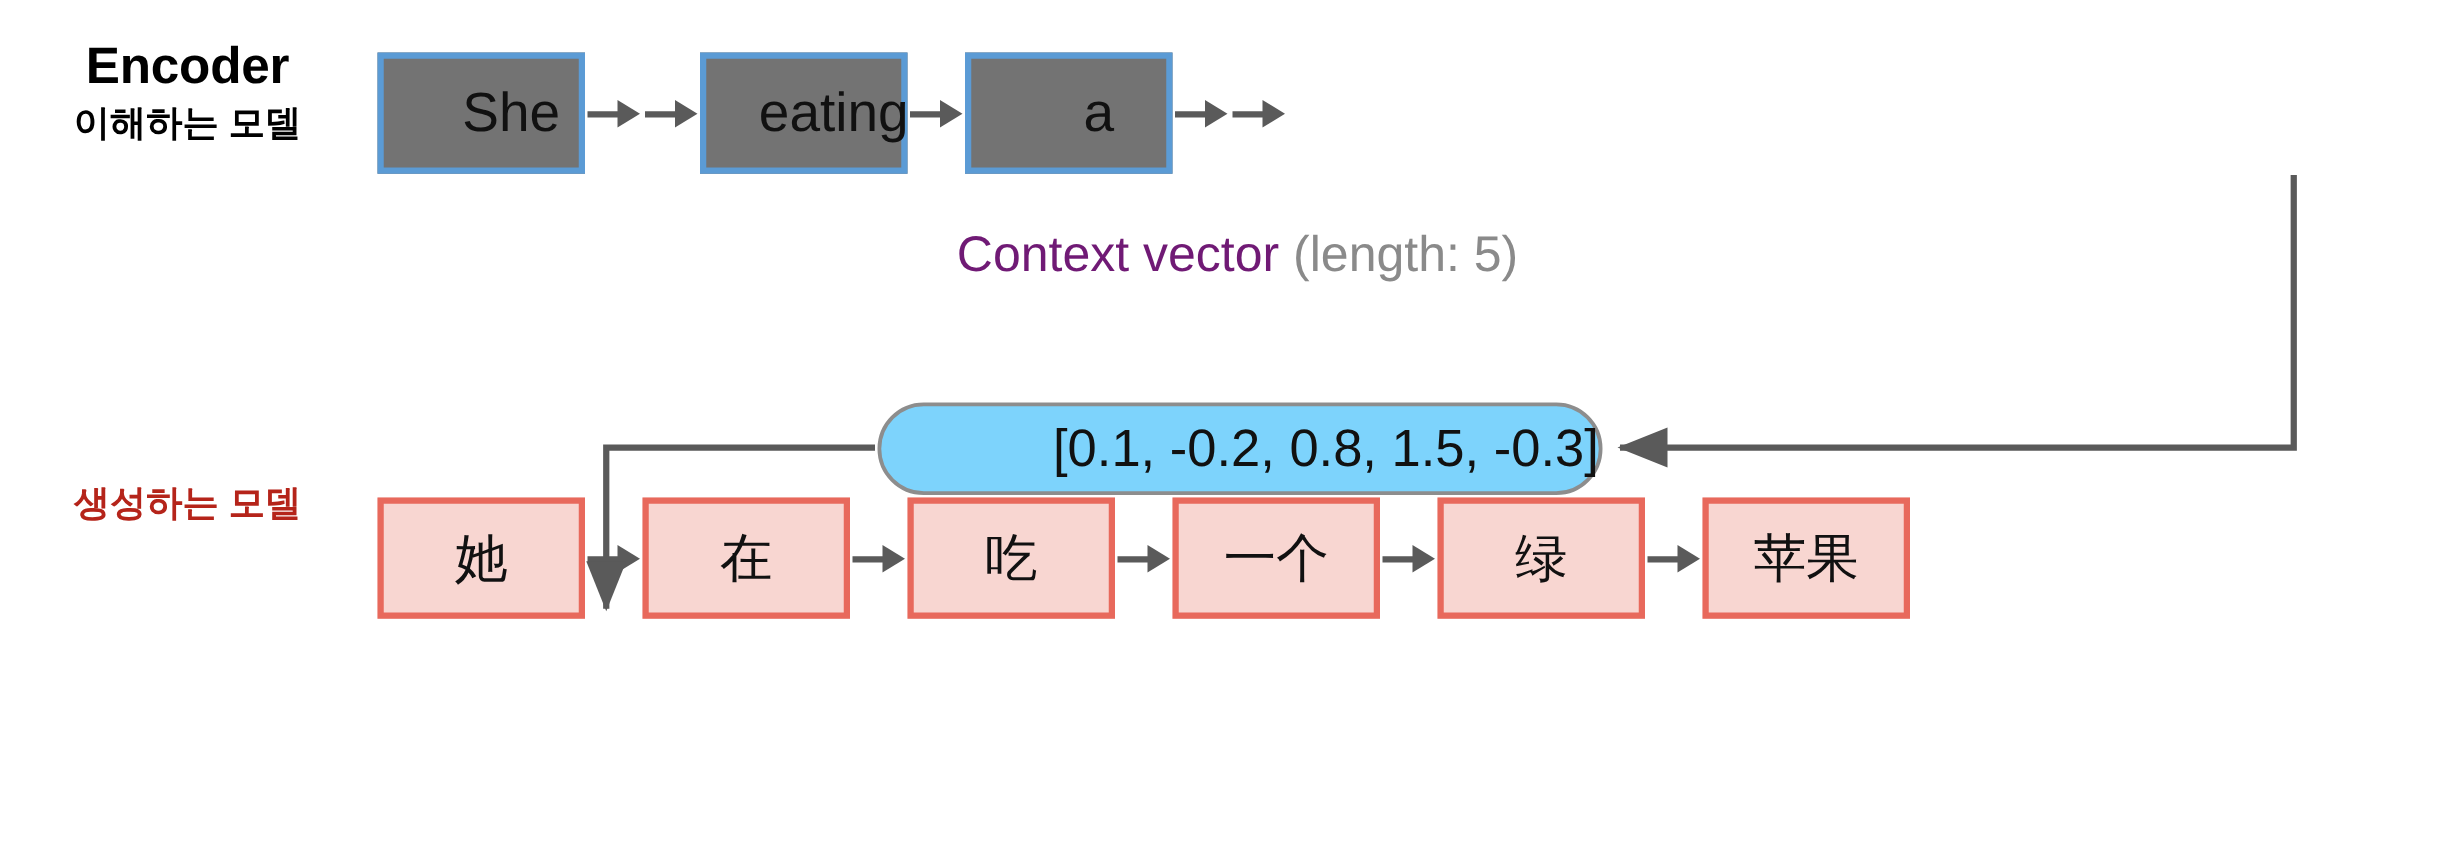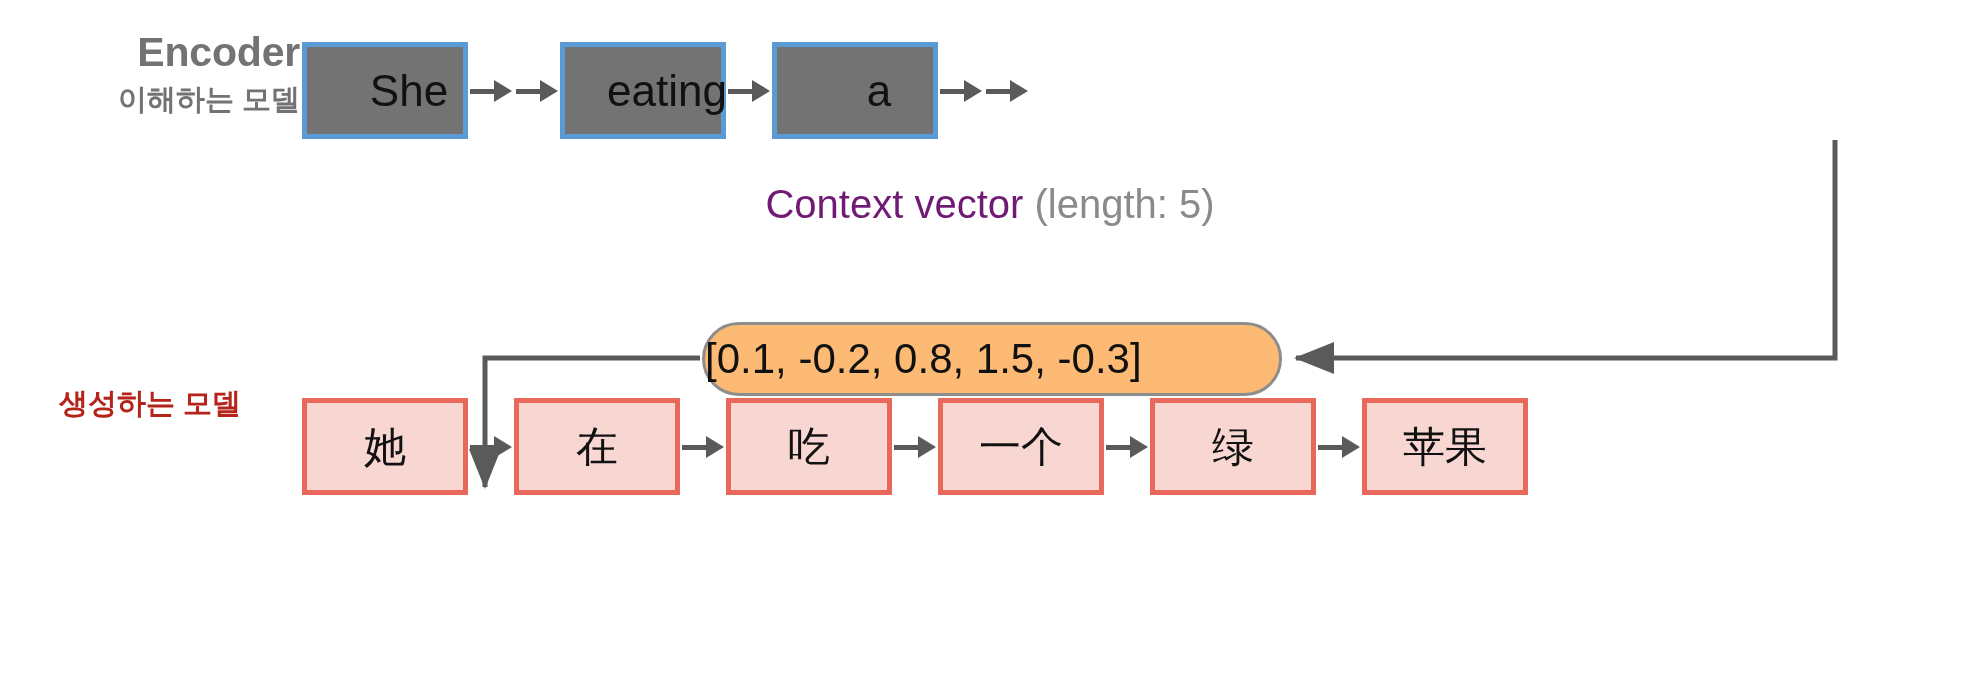--- a/index.html
+++ b/index.html
@@ -32,21 +32,21 @@
     font-weight: bold;
     letter-spacing: -0.2px;
   }
   .side-label .subtitle {
     display: block;
     font-size: 29px;
     font-weight: bold;
     margin-top: 6px;
   }
 
-  #encoder-label { left: 0px; top: 28px; width: 300px; color: #737373; text-align: right; }
+  #encoder-label { left: 0px; top: 28px; width: 300px; color: #000000; }
   #decoder-label { left: 0px; top: 380px; width: 300px; color: #b5241a; }
 
   
   .token-row {
     position: absolute;
     display: flex;
     align-items: center;
   }
   #encoder-row { left: 302px; top: 42px; }
   #decoder-row { left: 302px; top: 398px; }
@@ -119,24 +119,24 @@
 
   #context-pill {
     position: absolute;
     left: 702px;
     top: 322px;
     width: 580px;
     height: 74px;
     box-sizing: border-box;
     border: 3px solid #8d8d8d;
     border-radius: 40px;
-    background: #fdba74;
+    background: #7dd3fc;
     display: flex;
     align-items: center;
-    justify-content: flex-start;
+    justify-content: flex-end;
     font-size: 42px;
     color: #111111;
     white-space: nowrap;
   }
 
   
   #connectors {
     position: absolute;
     left: 0;
     top: 0;

